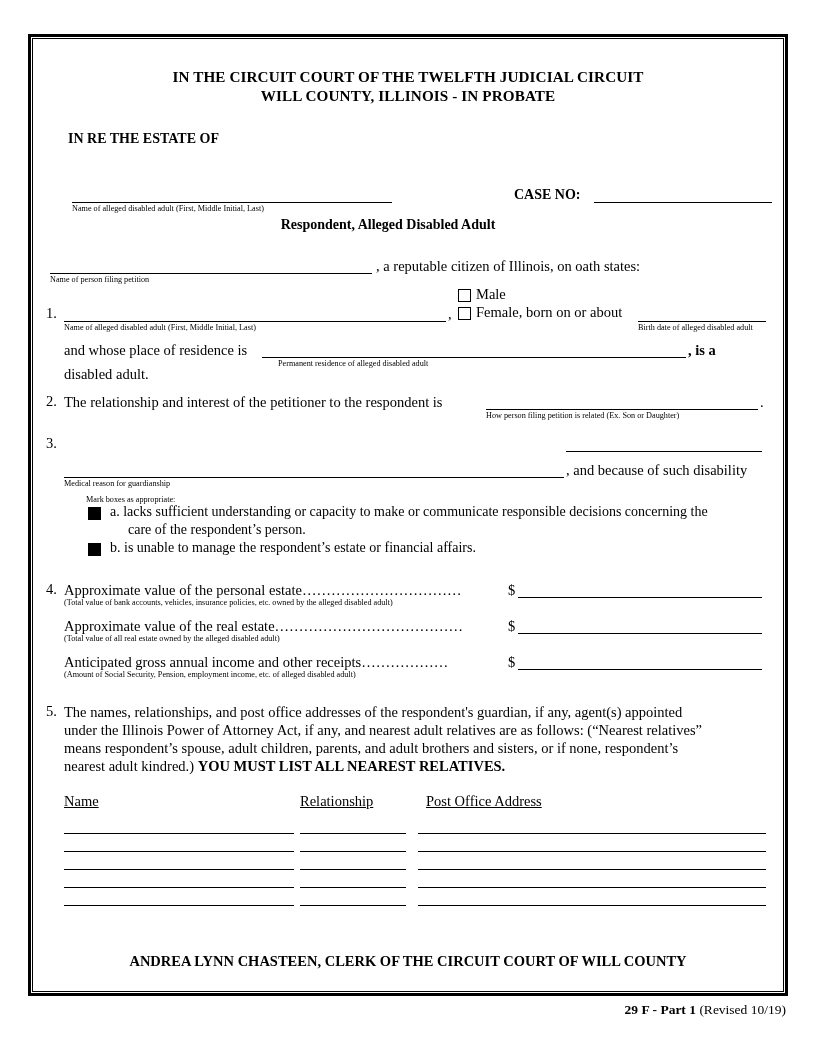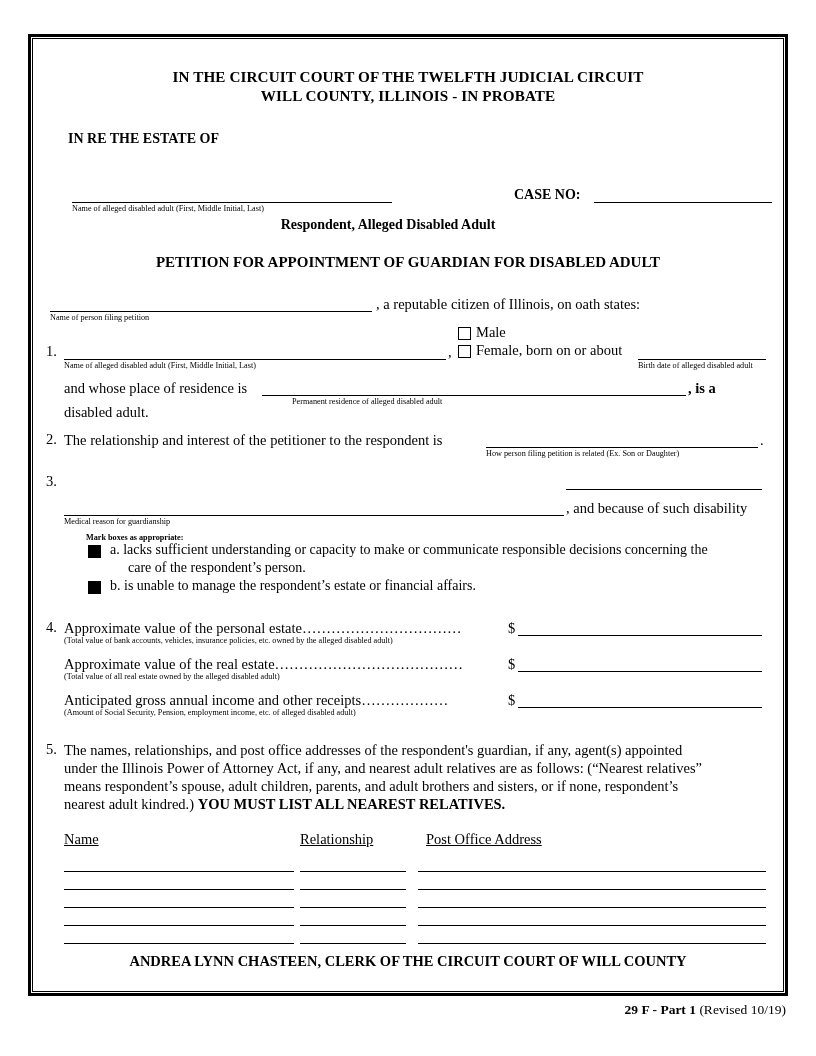--- a/index.html
+++ b/index.html
@@ -186,21 +186,20 @@
 
     <div class="row-caseno">
       <div class="name-line"></div>
       <div class="tiny" style="position:absolute;left:26px;top:15px;width:330px;">Name of alleged disabled adult  (First, Middle Initial, Last)</div>
       <div class="caption-caselabel">CASE NO:</div>
       <div class="caseno-line"></div>
     </div>
 
     <div class="respondent-line">Respondent, Alleged Disabled Adult</div>
 
-    <div class="petition-title">PETITION FOR APPOINTMENT OF GUARDIAN FOR DISABLED ADULT</div>
 
     <div class="blk1" style="margin-top:24px;height:28px;">
       <span class="u-line" style="position:absolute;left:4px;top:2px;width:322px;"></span>
       <span class="para" style="position:absolute;left:330px;top:0;">, a reputable citizen of Illinois, on oath states:</span>
       <span class="tiny" style="position:absolute;left:4px;top:18px;">Name of person filing petition</span>
     </div>
 
     <div style="position:relative;height:48px;margin-top:2px;">
       <span class="sec-num" style="left:0px;top:18px;">1.</span>
 
@@ -214,41 +213,41 @@
       <span class="u-line" style="position:absolute;left:592px;top:20px;width:128px;"></span>
 
       <span class="tiny" style="position:absolute;left:18px;top:36px;">Name of alleged disabled adult   (First, Middle Initial, Last)</span>
       <span class="tiny" style="position:absolute;left:592px;top:36px;">Birth date of alleged disabled adult</span>
     </div>
 
     <div style="position:relative;height:44px;margin-top:6px;">
       <span class="para" style="position:absolute;left:18px;top:0;">and whose place of residence is</span>
       <span class="u-line" style="position:absolute;left:216px;top:2px;width:424px;"></span>
       <span class="para" style="position:absolute;left:642px;top:0;font-weight:bold;">, is a</span>
-      <span class="tiny" style="position:absolute;left:246px;top:18px;">Permanent residence of alleged disabled adult</span>
+      <span class="tiny" style="position:absolute;left:232px;top:18px;">Permanent residence of alleged disabled adult</span>
       <span class="para" style="position:absolute;left:18px;top:24px;">disabled adult.</span>
     </div>
 
     <div style="position:relative;height:34px;margin-top:8px;">
       <span class="sec-num" style="left:0;top:0;">2.</span>
       <span class="para" style="position:absolute;left:18px;top:0;">The relationship and interest of the petitioner to the respondent is</span>
       <span class="u-line" style="position:absolute;left:440px;top:2px;width:272px;"></span>
       <span class="para" style="position:absolute;left:714px;top:0;">.</span>
       <span class="tiny" style="position:absolute;left:440px;top:18px;">How person filing petition is related (Ex. Son or Daughter)</span>
     </div>
 
     <div style="position:relative;height:116px;margin-top:8px;">
       <span class="sec-num" style="left:0;top:0;">3.</span>
       <span class="u-line" style="position:absolute;left:520px;top:2px;width:196px;"></span>
 
       <span class="u-line" style="position:absolute;left:18px;top:28px;width:500px;"></span>
       <span class="para" style="position:absolute;left:520px;top:26px;">, and because of such disability</span>
       <span class="tiny" style="position:absolute;left:18px;top:44px;">Medical reason for guardianship</span>
 
-      <span class="smallcaps-note" style="position:absolute;left:40px;top:60px;font-weight:bold;">Mark boxes as appropriate:</span>
+      <span class="smallcaps-note" style="position:absolute;left:40px;top:60px;">Mark boxes as appropriate:</span>
 
       <span class="chkbox filled" style="position:absolute;left:42px;top:72px;"></span>
       <span class="listitem" style="position:absolute;left:64px;top:68px;">a.  lacks sufficient understanding or capacity to make or communicate responsible decisions concerning the</span>
       <span class="listitem" style="position:absolute;left:82px;top:86px;">care of the respondent’s person.</span>
 
       <span class="chkbox filled" style="position:absolute;left:42px;top:108px;"></span>
       <span class="listitem" style="position:absolute;left:64px;top:104px;">b.  is unable to manage the respondent’s estate or financial affairs.</span>
     </div>
 
     <div style="position:relative;height:106px;margin-top:30px;">

